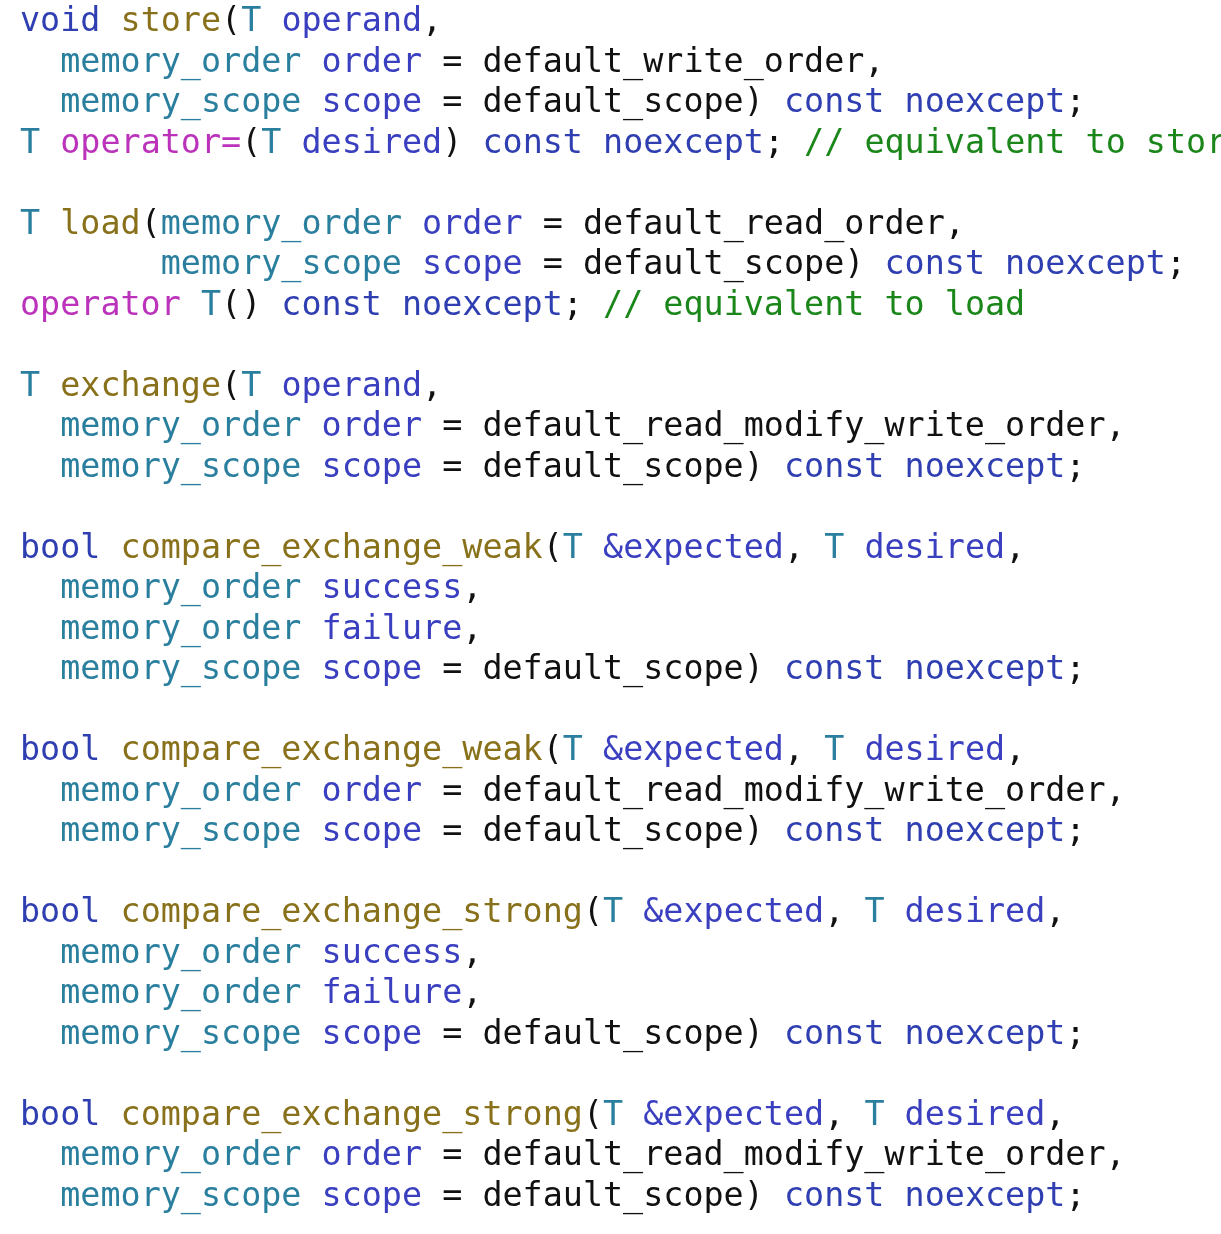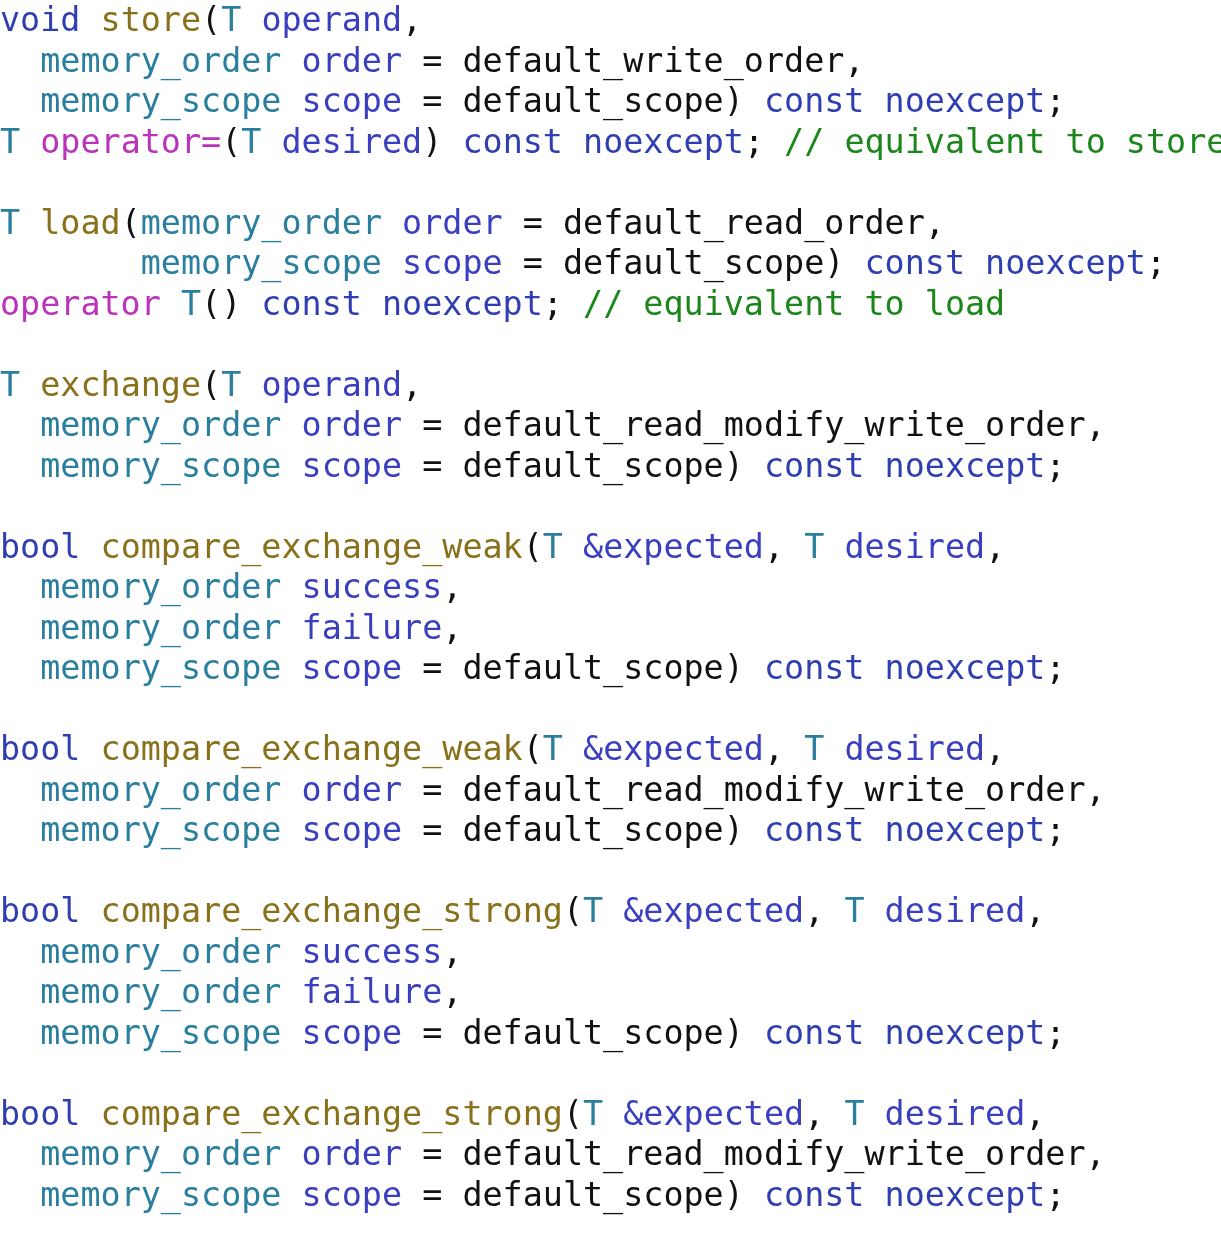--- a/index.html
+++ b/index.html
@@ -23,20 +23,21 @@
     letter-spacing: 0px;
     color: #000000;
     padding: 0;
     margin: 0;
     -webkit-font-smoothing: none;
   }
   .ln {
     display: block;
     height: 40.5px;
     white-space: pre;
+    padding-left: 20px;
   }
   
   .kw   { color: #2f3fb1; }  
   .fn   { color: #88711a; }  
   .typ  { color: #2a7f9e; }  
   .var  { color: #3a3fc0; }  
   .op   { color: #111111; }  
   .oper { color: #bb33bb; margin-top: 17px; }  
   .cmt  { color: #1b871b; }  
   .pln  { color: #111111; }  

